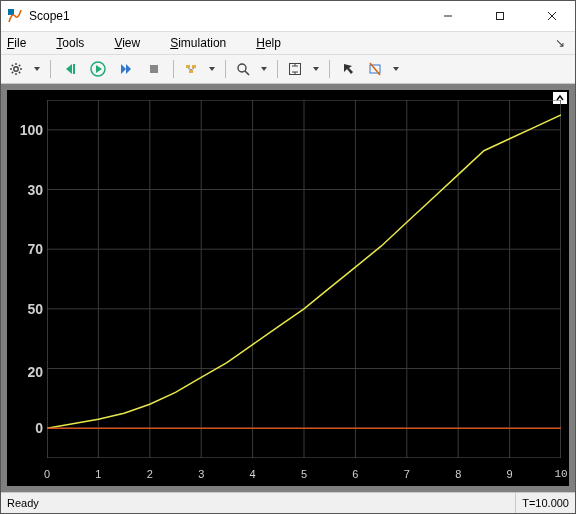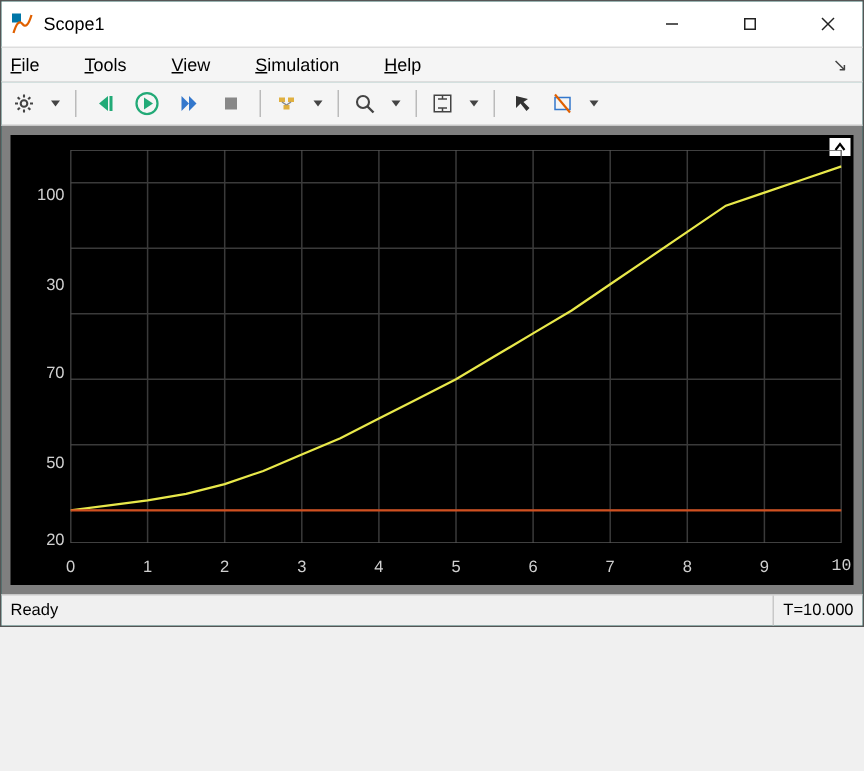--- a/index.html
+++ b/index.html
@@ -5,24 +5,24 @@
   html, body {
     margin: 0; padding: 0;
     width: 576px; height: 514px;
     font-family: "Segoe UI", Tahoma, sans-serif;
     font-size: 12px;
     background: #f0f0f0;
     color: #000;
     overflow: hidden;
   }
   .window {
-    width: 576px; height: 418px;
+    width: 576px; height: 514px;
     display: flex; flex-direction: column;
     border: 1px solid #555; box-sizing: border-box;
-    background: #0f766e;
+    background: #4d7c0f;
   }
   
   .titlebar {
     height: 30px;
     display: flex; align-items: center;
     background: #fff;
     border-bottom: 1px solid #ddd;
     padding-left: 6px;
     gap: 6px;
   }
@@ -94,23 +94,24 @@
     
     left: 40px; right: 8px; top: 10px; bottom: 28px;
     border: 0;
   }
   .axes svg { width: 100%; height: 100%; display:block; }
   .ytick {
     position: absolute;
     right: calc(100% - 36px);
     transform: translateY(-50%);
     color: #d0d0d0;
-    font-size: 11px;
+    font-size: 14px;
     text-align: right;
     width: 30px;
+    font-weight: bold;
   }
   .xtick {
     position: absolute;
     bottom: 6px;
     transform: translateX(-50%);
     color: #d0d0d0;
     font-size: 11px;
   }
   .corner-arrow {
     position: absolute; top: 2px; right: 2px;
@@ -284,21 +285,21 @@
             <line x1="0" y1="416.66666666666663" x2="1000" y2="416.66666666666663" stroke="#3a3a3a" stroke-width="1" vector-effect="non-scaling-stroke"></line>
             <line x1="0" y1="250" x2="1000" y2="250" stroke="#3a3a3a" stroke-width="1" vector-effect="non-scaling-stroke"></line>
             <line x1="0" y1="83.33333333333337" x2="1000" y2="83.33333333333337" stroke="#3a3a3a" stroke-width="1" vector-effect="non-scaling-stroke"></line>
             <rect x="0" y="0" width="1000" height="1000" fill="none" stroke="#555" stroke-width="1" vector-effect="non-scaling-stroke"></rect>
             <path d="M0 916.6666666666666 L50 904.1666666666666 L100 891.6666666666666 L150 875 L200 850 L250 816.6666666666667 L300 775 L350 733.3333333333333 L400 683.3333333333334 L450 633.3333333333334 L500 583.3333333333333 L550 525 L600 466.66666666666663 L650 408.33333333333337 L700 341.66666666666663 L750 275 L800 208.33333333333337 L850 141.66666666666674 L900 108.33333333333326 L950 75 L1000 41.66666666666663 " fill="none" stroke="#e8e84a" stroke-width="1.5" vector-effect="non-scaling-stroke"></path>
             <path d="M0 916.6666666666666 L1000 916.6666666666666 " fill="none" stroke="#d05020" stroke-width="1.5" vector-effect="non-scaling-stroke"></path>
           </svg>
       </div>
       <div id="tick-container"></div>
     <div class="ytick" style="top: 338.167px;">0</div>
-        <div class="ytick" style="top: 270px; text-align: right;">20</div>
+        <div class="ytick" style="top: 282px; text-align: right;">20</div>
         <div class="ytick" style="top: 218.833px;">50</div>
         <div class="ytick" style="top: 159.167px;">70</div>
         <div class="ytick" style="top: 99.5px;">30</div>
         <div class="ytick" style="top: 39.8333px;">100</div>
         <div class="xtick" style="left: 40px;">0</div>
         <div class="xtick" style="left: 91.4px;">1</div>
         <div class="xtick" style="left: 142.8px;">2</div>
         <div class="xtick" style="left: 194.2px;">3</div>
         <div class="xtick" style="left: 245.6px;">4</div>
         <div class="xtick" style="left: 297px;">5</div>

